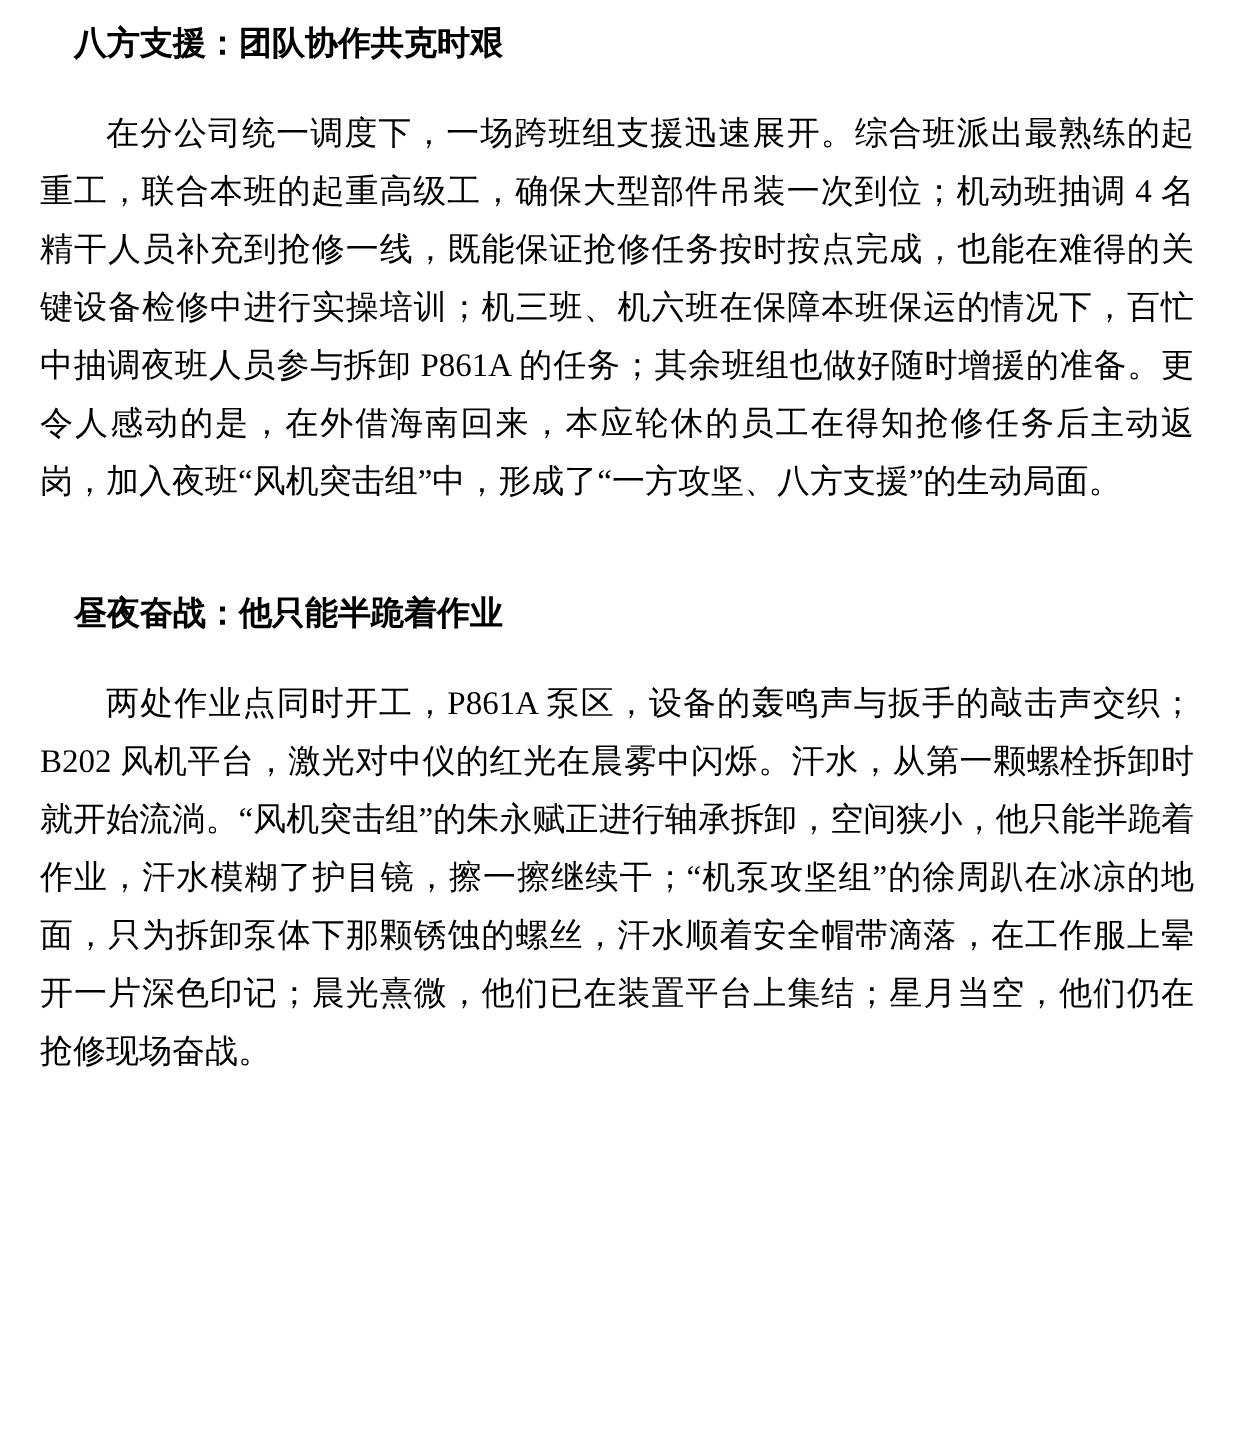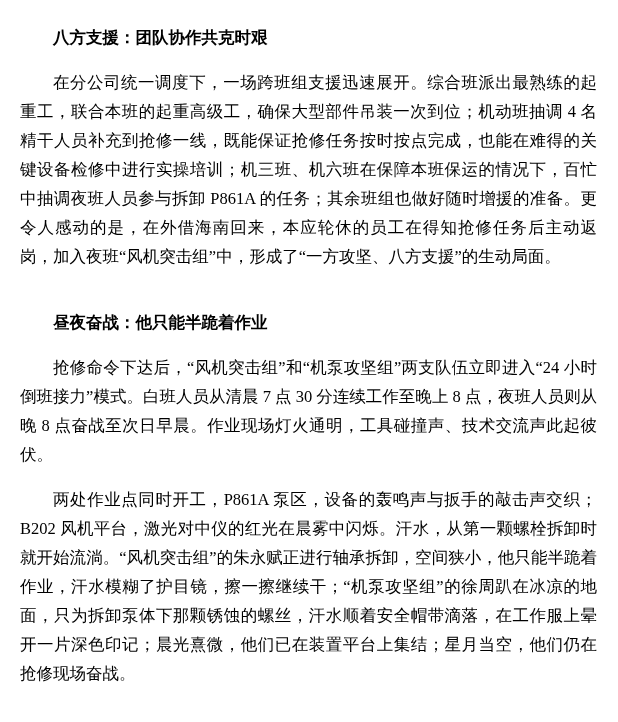--- a/index.html
+++ b/index.html
@@ -13,21 +13,21 @@
     box-sizing: border-box;
     padding: 7px 5px 0 4px;
     background: #ffffff;
     color: #000000;
     font-family: "Liberation Serif", "DejaVu Serif", serif;
     font-size: 16.5px;
     line-height: 29px;
     overflow: hidden;
   }
   .section-heading {
-    margin: 16px;
+    margin: 0;
     font-size: 16.5px;
     font-weight: bold;
     line-height: 29px;
     text-indent: 2em;
     color: #000000;
   }
   .para {
     margin: 16px;
     text-indent: 2em;
     text-align: justify;
@@ -43,17 +43,16 @@
 
 <div class="page">
 
   <div class="section">
     <h2 class="section-heading">八方支援：团队协作共克时艰</h2>
     <p class="para">在分公司统一调度下，一场跨班组支援迅速展开。综合班派出最熟练的起重工，联合本班的起重高级工，确保大型部件吊装一次到位；机动班抽调 4 名精干人员补充到抢修一线，既能保证抢修任务按时按点完成，也能在难得的关键设备检修中进行实操培训；机三班、机六班在保障本班保运的情况下，百忙中抽调夜班人员参与拆卸 P861A 的任务；其余班组也做好随时增援的准备。更令人感动的是，在外借海南回来，本应轮休的员工在得知抢修任务后主动返岗，加入夜班“风机突击组”中，形成了“一方攻坚、八方支援”的生动局面。</p>
   </div>
 
   <div class="section">
     <h2 class="section-heading">昼夜奋战：他只能半跪着作业</h2>
-    <p class="para">抢修命令下达后，“风机突击组”和“机泵攻坚组”两支队伍立即进入“24 小时倒班接力”模式。白班人员从清晨 7 点 30 分连续工作至晚上 8 点，夜班人员则从晚 8 点奋战至次日早晨。作业现场灯火通明，工具碰撞声、技术交流声此起彼伏。</p>
     <p class="para">两处作业点同时开工，P861A 泵区，设备的轰鸣声与扳手的敲击声交织；B202 风机平台，激光对中仪的红光在晨雾中闪烁。汗水，从第一颗螺栓拆卸时就开始流淌。“风机突击组”的朱永赋正进行轴承拆卸，空间狭小，他只能半跪着作业，汗水模糊了护目镜，擦一擦继续干；“机泵攻坚组”的徐周趴在冰凉的地面，只为拆卸泵体下那颗锈蚀的螺丝，汗水顺着安全帽带滴落，在工作服上晕开一片深色印记；晨光熹微，他们已在装置平台上集结；星月当空，他们仍在抢修现场奋战。</p>
   </div>
 
 </div>
 
 </body></html>

